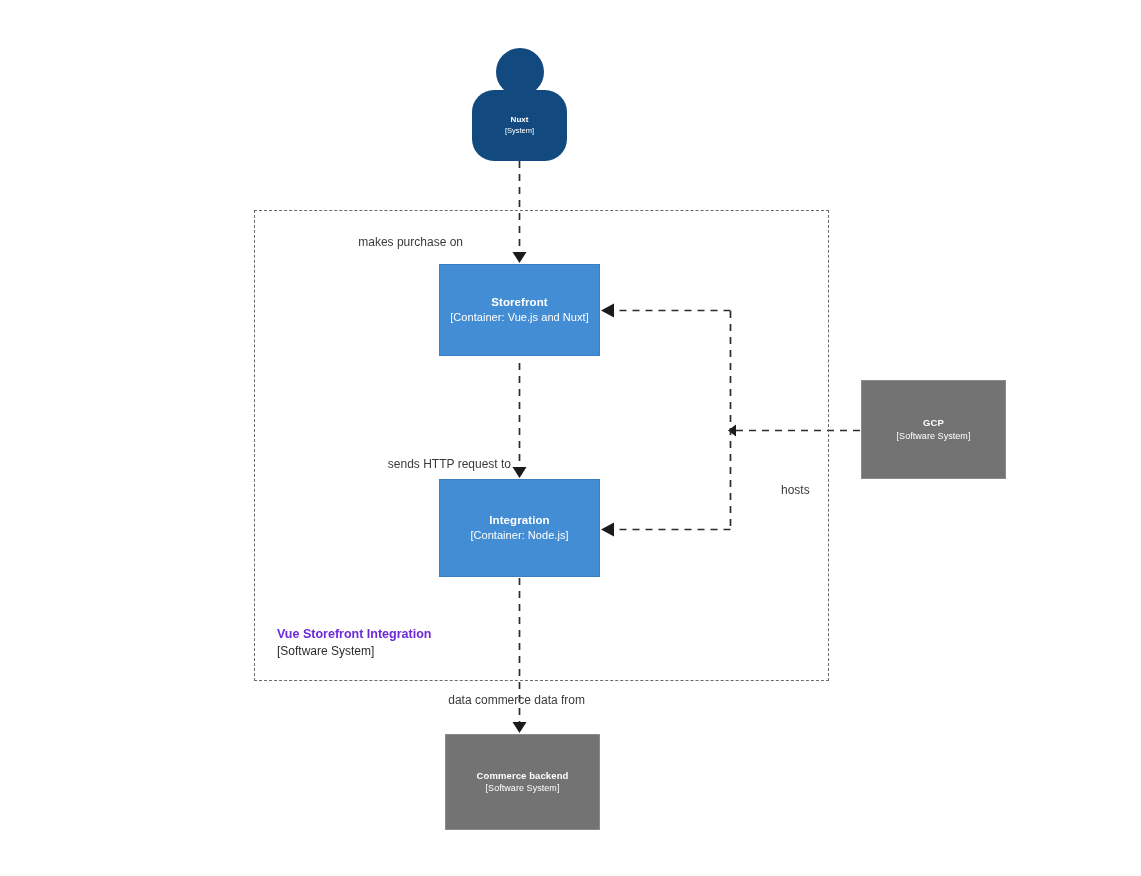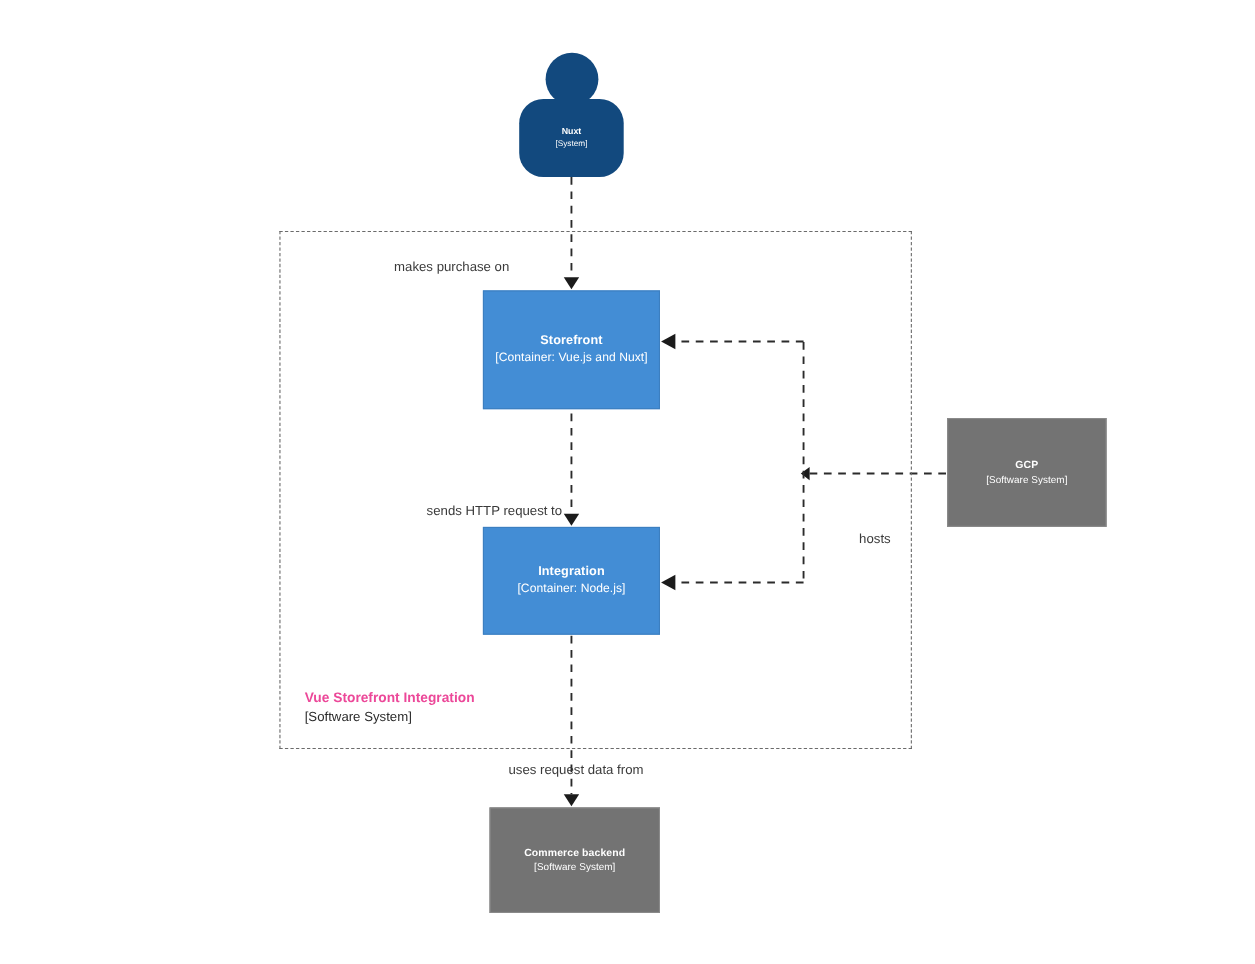--- a/index.html
+++ b/index.html
@@ -124,21 +124,21 @@
   }
   .boundary-label {
     position: absolute;
     color: #2b2b2b;
     line-height: 1.45;
     white-space: nowrap;
   }
   .boundary-label .b-name {
     font-size: 12.5px;
     font-weight: bold;
-    color: #ec4899;
+    color: #6d28d9;
   }
   .boundary-label .b-tech {
     font-size: 12px;
     font-weight: normal;
     color: #2b2b2b;
   }
 
   
   .edge-label {
     position: absolute;
@@ -200,21 +200,21 @@
   </div>
 
   <div class="person" style="left:472px; top:48px; width:95px; height:113px;">
     <div class="head"></div>
     <div class="body">
       <div class="n-name">Nuxt</div>
       <div class="n-tech">[System]</div>
     </div>
   </div>
 
-  <div class="node container" style="left:439px; top:264px; width:161px; height:108px;">
+  <div class="node container" style="left:439px; top:264px; width:161px; height:92px;">
     <div class="n-name">Storefront</div>
     <div class="n-tech">[Container: Vue.js and Nuxt]</div>
   </div>
 
   <div class="node container" style="left:439px; top:479px; width:161px; height:98px;">
     <div class="n-name">Integration</div>
     <div class="n-tech">[Container: Node.js]</div>
   </div>
 
   <div class="node external softsys" style="left:861px; top:380px; width:145px; height:99px;">
@@ -224,17 +224,17 @@
 
   <div class="node external softsys" style="left:445px; top:734px; width:155px; height:96px;">
     <div class="n-name">Commerce backend</div>
     <div class="n-tech">[Software System]</div>
   </div>
 
   <div class="edge-label" style="left:470px; top:187px; transform:translateX(-100%); padding-right:7px;">makes purchase on</div>
 
   <div class="edge-label" style="left:511px; top:409px; transform:translateX(-100%); padding-right:0px;">sends HTTP request to</div>
 
-  <div class="edge-label" style="left:585px; top:645px; transform:translateX(-100%);">uses request data from</div>
+  <div class="edge-label" style="left:585px; top:645px; transform:translateX(-100%);">data commerce data from</div>
 
   <div class="edge-label" style="left:781px; top:435px;">hosts</div>
 
 </div>
 
 </body></html>

